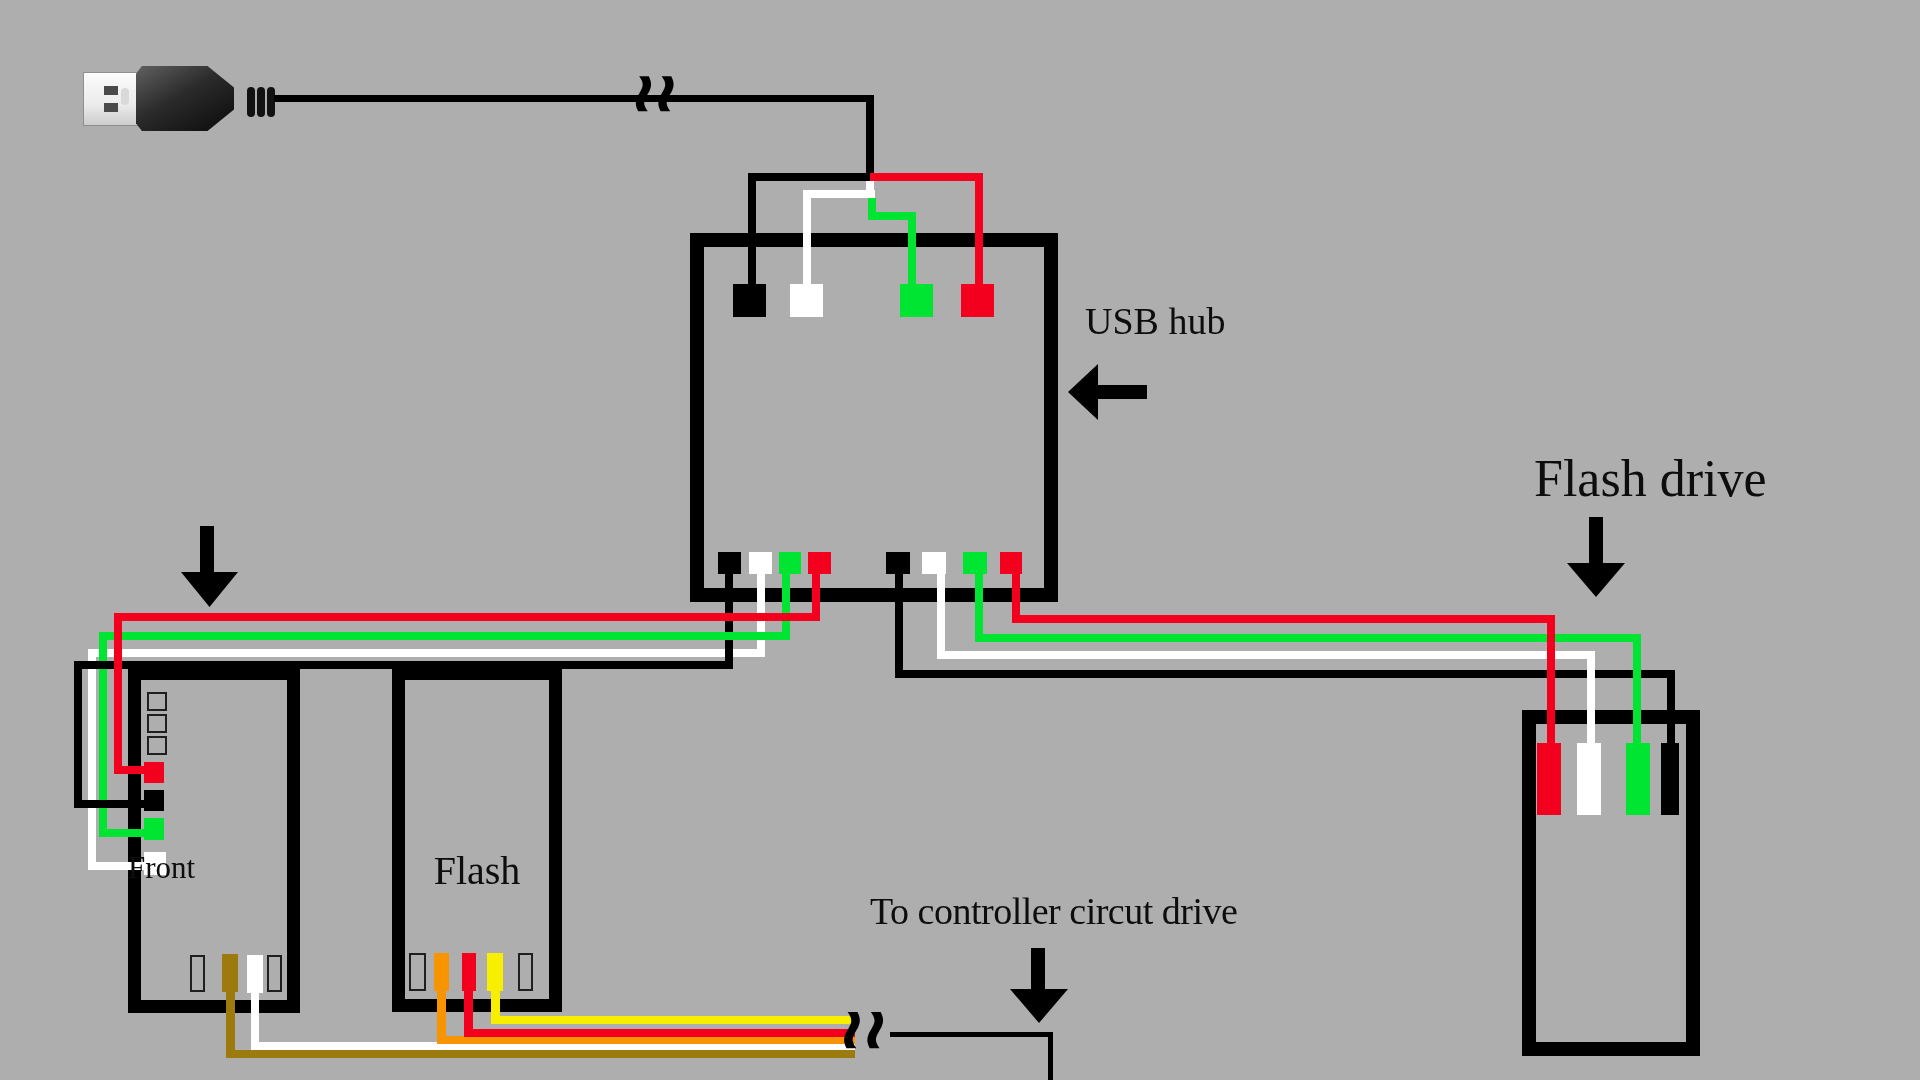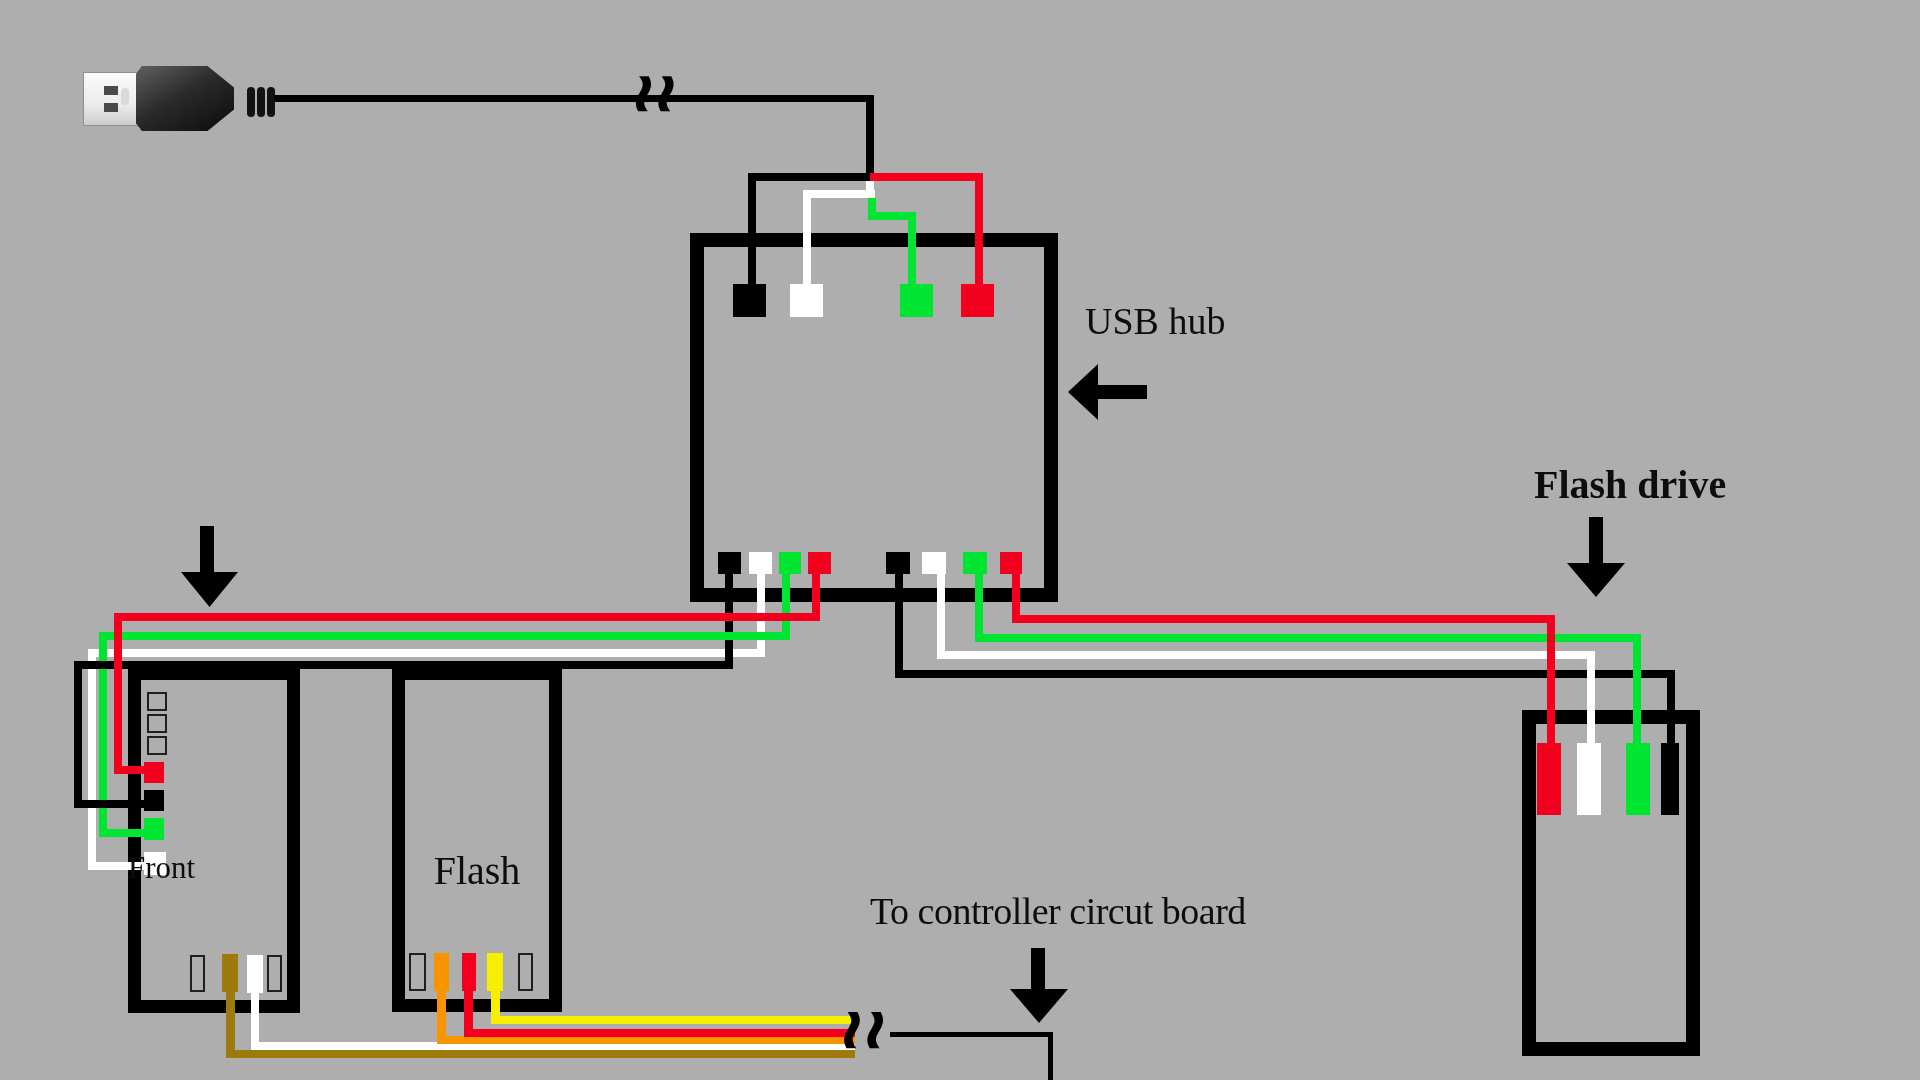--- a/index.html
+++ b/index.html
@@ -145,21 +145,21 @@
   <div class="pad c-green" style="left:1626px;top:743px;width:24px;height:72px;"></div>
   <div class="pad c-black" style="left:1661px;top:743px;width:18px;height:72px;"></div>
 
   <div class="label" style="left:1085px;top:302px;font-size:38px;">USB hub</div>
   <div class="arrow-head-left" style="left:1068px;top:364px;width:30px;height:56px;"></div>
   <div class="arrow-shaft" style="left:1093px;top:385px;width:54px;height:14px;"></div>
 
   <div class="arrow-shaft" style="left:200px;top:526px;width:14px;height:50px;"></div>
   <div class="arrow-head-down" style="left:181px;top:572px;width:57px;height:35px;"></div>
 
-  <div class="label" style="left:1534px;top:464px;font-size:40px;font-weight:bold;">Flash drive</div>
+  <div class="label" style="left:1534px;top:452px;font-size:52px;">Flash drive</div>
   <div class="arrow-shaft" style="left:1589px;top:517px;width:14px;height:50px;"></div>
   <div class="arrow-head-down" style="left:1567px;top:563px;width:58px;height:34px;"></div>
 
-  <div class="label" style="left:870px;top:892px;font-size:38px;letter-spacing:-0.5px;">To controller circut board</div>
+  <div class="label" style="left:870px;top:892px;font-size:38px;letter-spacing:-0.5px;">To controller circut drive</div>
   <div class="arrow-shaft" style="left:1031px;top:948px;width:14px;height:45px;"></div>
   <div class="arrow-head-down" style="left:1010px;top:989px;width:58px;height:34px;"></div>
 
 </div>
 
 </body></html>

